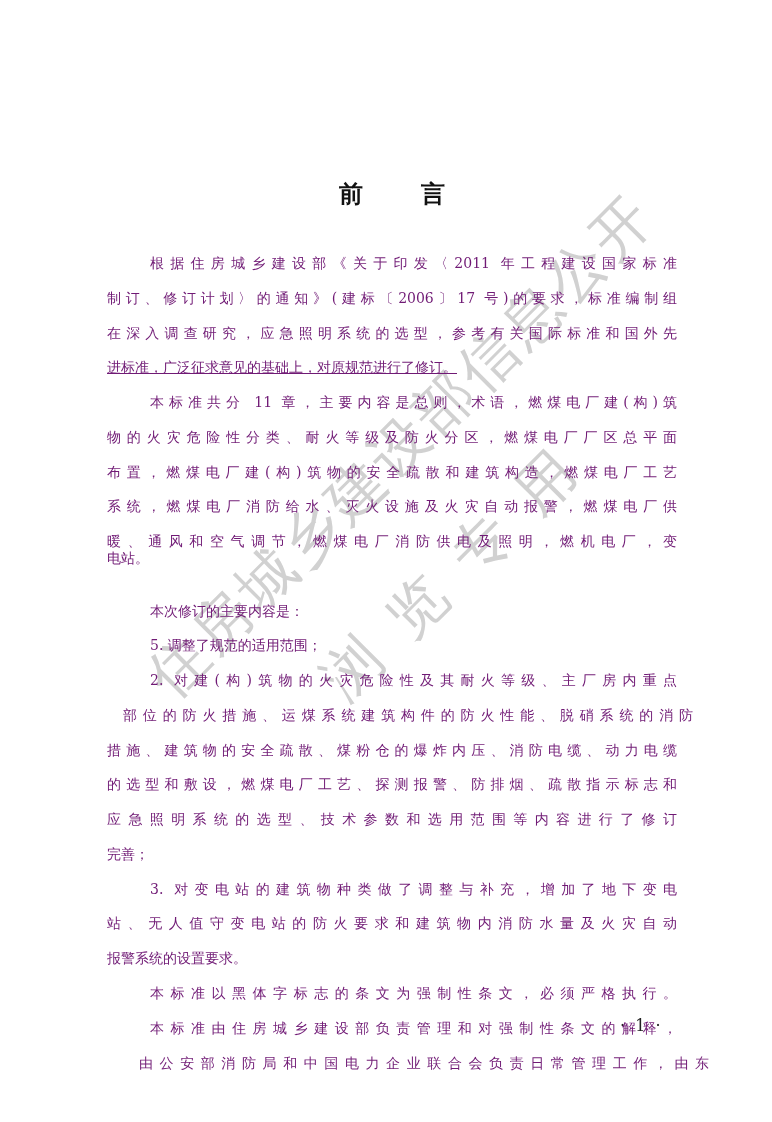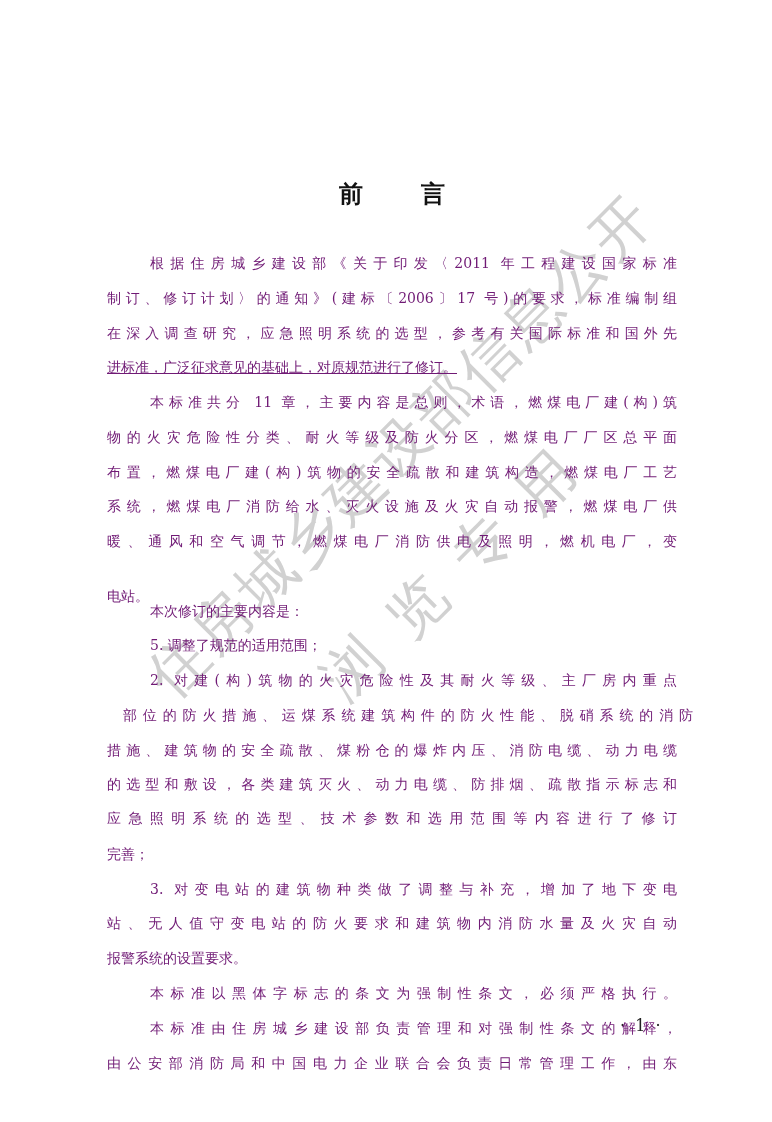--- a/index.html
+++ b/index.html
@@ -133,31 +133,31 @@
   <div class="body-text" id="body-text">
       <div class="line indent" style="top: 248px;">根据住房城乡建设部《关于印发〈2011 年工程建设国家标准</div>
       <div class="line full" style="top: 282.8px;">制订、修订计划〉的通知》(建标〔2006〕17 号)的要求，标准编制组</div>
       <div class="line full" style="top: 317.5px;">在深入调查研究，应急照明系统的选型，参考有关国际标准和国外先</div>
       <div class="line full short" style="top: 352.3px; text-decoration: underline;">进标准，广泛征求意见的基础上，对原规范进行了修订。</div>
       <div class="line indent" style="top: 387px;">本标准共分 11 章，主要内容是总则，术语，燃煤电厂建(构)筑</div>
       <div class="line full" style="top: 421.8px;">物的火灾危险性分类、耐火等级及防火分区，燃煤电厂厂区总平面</div>
       <div class="line full" style="top: 491.3px;">系统，燃煤电厂消防给水、灭火设施及火灾自动报警，燃煤电厂供</div>
       <div class="line full" style="top: 456.6px;">布置，燃煤电厂建(构)筑物的安全疏散和建筑构造，燃煤电厂工艺</div>
       <div class="line full" style="top: 526.1px;">暖、通风和空气调节，燃煤电厂消防供电及照明，燃机电厂，变</div>
-      <div class="line full short" style="top: 581px;">电站。</div>
+      <div class="line full short" style="top: 543px;">电站。</div>
       <div class="line indent short" style="top: 595.6px;">本次修订的主要内容是：</div>
       <div class="line indent short" style="top: 630.4px;">5. 调整了规范的适用范围；</div>
       <div class="line indent" style="top: 665.1px;">2. 对建(构)筑物的火灾危险性及其耐火等级、主厂房内重点</div>
       <div class="line full" style="top: 699.9px; margin-left: 16px;">部位的防火措施、运煤系统建筑构件的防火性能、脱硝系统的消防</div>
       <div class="line full" style="top: 734.6px;">措施、建筑物的安全疏散、煤粉仓的爆炸内压、消防电缆、动力电缆</div>
-      <div class="line full" style="top: 769.4px;">的选型和敷设，各类建筑灭火、动力电缆、防排烟、疏散指示标志和</div>
-      <div class="line full" style="top: 804.2px; font-family: Liberation Serif, serif;">应急照明系统的选型、技术参数和选用范围等内容进行了修订</div>
+      <div class="line full" style="top: 769.4px;">的选型和敷设，燃煤电厂工艺、探测报警、防排烟、疏散指示标志和</div>
+      <div class="line full" style="top: 804.2px;">应急照明系统的选型、技术参数和选用范围等内容进行了修订</div>
       <div class="line full short" style="top: 838.9px;">完善；</div>
       <div class="line indent" style="top: 873.7px;">3. 对变电站的建筑物种类做了调整与补充，增加了地下变电</div>
       <div class="line full short" style="top: 943.2px;">报警系统的设置要求。</div>
       <div class="line full" style="top: 908.4px;">站、无人值守变电站的防火要求和建筑物内消防水量及火灾自动</div>
       <div class="line indent" style="top: 1012.7px;">本标准由住房城乡建设部负责管理和对强制性条文的解释，</div>
       <div class="line indent" style="top: 978px;">本标准以黑体字标志的条文为强制性条文，必须严格执行。</div>
-      <div class="line full" style="top: 1047.5px;">由公安部消防局和中国电力企业联合会负责日常管理工作，由东</div>
+      <div class="line full" style="top: 1047.5px; margin-left: 32px;">由公安部消防局和中国电力企业联合会负责日常管理工作，由东</div>
     </div>
 
   <div class="page-number">·  1  ·</div>
 </div>
 
 </body></html>

